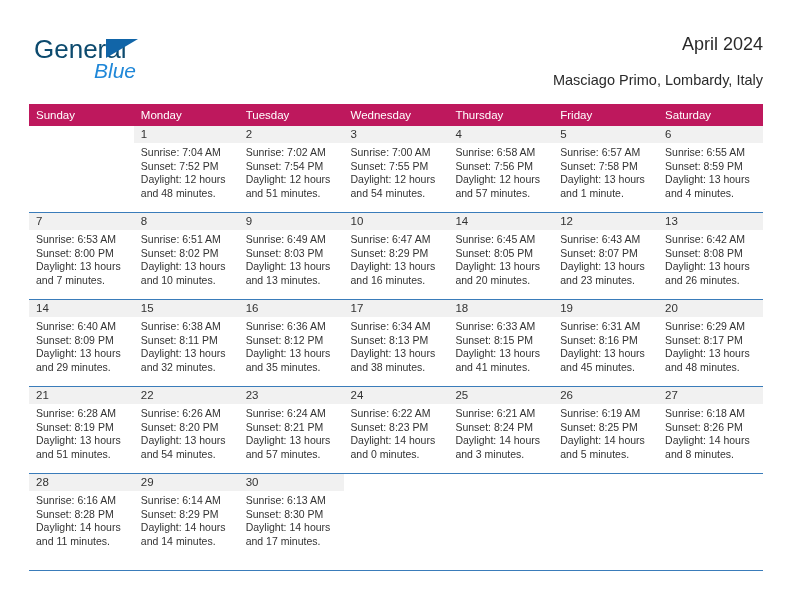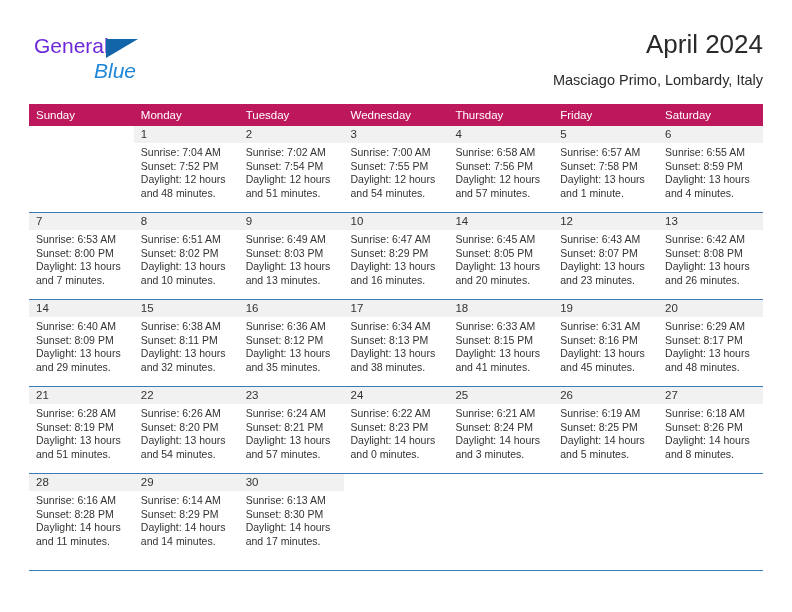--- a/index.html
+++ b/index.html
@@ -33,23 +33,23 @@
     position: absolute;
     left: 5px;
     top: 6px;
     width: 120px;
     height: 58px;
   }
   .brand-general {
     position: absolute;
     left: 0;
     top: 0;
-    font-size: 21px;
+    font-size: 26px;
     letter-spacing: 0px;
-    color: #6d28d9;
+    color: #0c4a6e;
     font-family: "Liberation Sans", sans-serif;
   }
   .brand-triangle {
     position: absolute;
     left: 72px;
     top: 5px;
     width: 0;
     height: 0;
     border-left: 32px solid #1165a8;
     border-bottom: 19px solid transparent;
@@ -63,21 +63,21 @@
     font-family: "Liberation Sans", sans-serif;
     font-style: italic;
   }
   .title-block {
     position: absolute;
     right: 0;
     top: 0;
     text-align: right;
   }
   .cal-title {
-    font-size: 26px;
+    font-size: 18px;
     color: #2a2a2a;
     line-height: 32px;
     font-weight: normal;
     margin: 0;
     white-space: nowrap;
   }
   .cal-subtitle {
     font-size: 14.5px;
     color: #2a2a2a;
     line-height: 20px;

